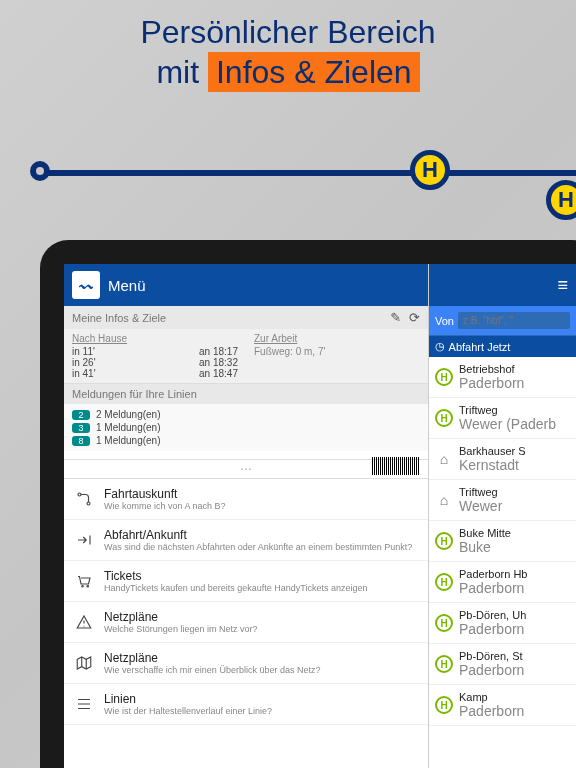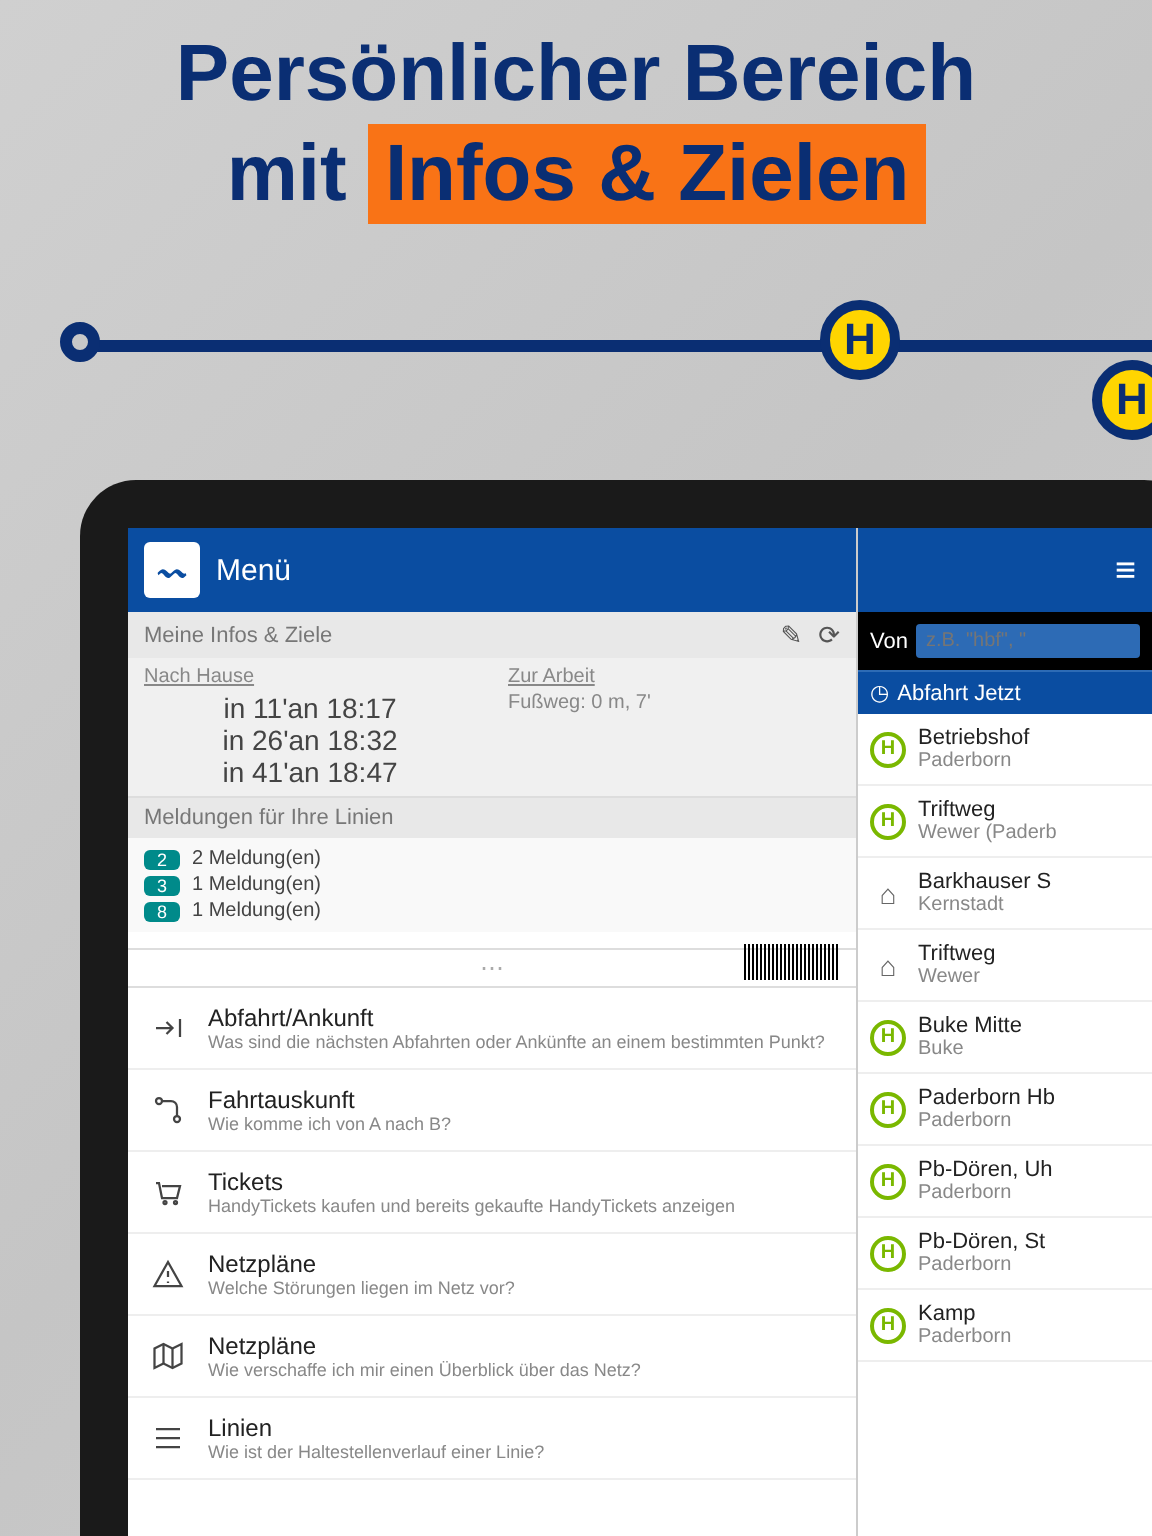--- a/index.html
+++ b/index.html
@@ -1,65 +1,65 @@
 <!DOCTYPE html>
 <html><head>
 <meta charset="utf-8">
 <style>
 *{margin:0;padding:0;box-sizing:border-box;font-family:Arial,Helvetica,sans-serif}
 body{width:576px;height:768px;background:#c8c8c8;position:relative;overflow:hidden}
 .bg-texture{position:absolute;inset:0;background:linear-gradient(135deg,#d0d0d0 0%,#c5c5c5 50%,#cecece 100%)}
-.headline{position:absolute;top:12px;left:0;right:0;text-align:center;font-weight:bold;font-size:40px;line-height:1.25;color:#0a2e73}
+.headline{position:absolute;top:12px;left:0;right:0;text-align:center;font-weight:normal;font-size:32px;line-height:1.25;color:#0a2e73}
 .headline .hl-yellow{background:#f97316;padding:0 8px;display:inline-block}
 .route-line{position:absolute;top:170px;left:38px;right:0;height:6px;background:#0a2e73}
 .route-dot{position:absolute;width:20px;height:20px;border:6px solid #0a2e73;border-radius:50%;background:#c8c8c8;top:161px;left:30px}
 .route-h{position:absolute;width:40px;height:40px;border:5px solid #0a2e73;border-radius:50%;background:#ffd500;color:#0a2e73;font-weight:bold;display:flex;align-items:center;justify-content:center;font-size:22px}
 .route-h.h1{top:150px;left:410px}
 .route-h.h2{top:180px;right:-10px}
 .tablet{position:absolute;top:240px;left:40px;width:560px;height:560px;background:#1a1a1a;border-radius:28px;padding:24px 24px 0 24px}
 .screen{width:100%;height:100%;background:#fff;display:flex;overflow:hidden}
 .left-pane{flex:1;min-width:0;display:flex;flex-direction:column}
 .right-pane{width:148px;border-left:1px solid #ccc;display:flex;flex-direction:column}
 .appbar{background:#0a4da1;color:#fff;height:42px;display:flex;align-items:center;padding:0 8px;gap:8px}
 .appbar .logo{width:28px;height:28px;background:#fff;border-radius:3px;display:flex;align-items:center;justify-content:center;color:#0a4da1;font-size:14px}
 .appbar .title{font-size:15px}
 .hamburger{margin-left:auto;font-size:18px}
 .section-header{background:#e8e8e8;color:#777;font-size:11px;padding:4px 8px;display:flex;align-items:center;gap:6px}
 .section-header .tools{margin-left:auto;display:flex;gap:8px;color:#555;font-size:13px}
 .shortcuts{display:flex;background:#f0f0f0;border-bottom:1px solid #ddd}
 .shortcut{flex:1;padding:4px 8px;font-size:10px;color:#666}
 .shortcut .sc-label{color:#888;font-size:10px;text-decoration:underline;margin-bottom:2px}
-.shortcut-row{display:flex;justify-content:center;font-size:14px;color:#444}
+.shortcut-row{display:flex;justify-content:space-between;font-size:10px;color:#444}
 .shortcut.arbeit{color:#888}
 .alerts{background:#f9f9f9;padding:4px 8px;font-size:10px}
 .alert-row{display:flex;align-items:center;gap:6px;padding:1px 0;color:#444}
 .line-badge{background:#008a8a;color:#fff;border-radius:3px;padding:0 4px;font-size:9px;min-width:18px;text-align:center}
 .tickets{background:#fff;border-bottom:1px solid #ddd;padding:4px 8px;position:relative}
 .tickets .tk-type{font-size:11px;color:#333}
 .tickets .tk-valid{font-size:10px;color:#666}
 .barcode{position:absolute;right:8px;top:6px;width:48px;height:18px;background:repeating-linear-gradient(90deg,#000 0 1px,transparent 1px 2px)}
 .expander{text-align:center;color:#aaa;font-size:12px;padding:2px;border-bottom:1px solid #ddd}
 .menu-list{flex:1;overflow:hidden}
 .menu-item{display:flex;gap:10px;padding:8px 10px;border-bottom:1px solid #eee;align-items:center}
 .menu-item .mi-icon{width:20px;height:20px;flex-shrink:0;color:#444;display:flex;align-items:center;justify-content:center;font-size:14px}
 .menu-item .mi-text{flex:1;min-width:0}
 .menu-item .mi-title{font-size:12px;color:#222}
 .menu-item .mi-sub{font-size:9px;color:#888;white-space:nowrap;overflow:hidden;text-overflow:ellipsis}
-.search-bar{background:#000000;padding:6px;display:flex;align-items:center;gap:4px;font-size:11px;color:#fff}
+.search-bar{background:#3b82f6;padding:6px;display:flex;align-items:center;gap:4px;font-size:11px;color:#fff}
 .search-bar .von{color:#fff}
 .search-bar input{flex:1;min-width:0;background:#2d6bb5;border:none;color:#b8d0ea;padding:3px 5px;font-size:10px;border-radius:2px}
 .depart-bar{background:#0a4da1;color:#fff;font-size:11px;padding:4px 6px;display:flex;align-items:center;gap:4px;border-top:1px solid #2d6bb5}
 .stop-list{flex:1;overflow:hidden}
 .stop-item{display:flex;gap:6px;padding:6px;border-bottom:1px solid #eee;align-items:center}
 .stop-icon{width:18px;height:18px;flex-shrink:0;border-radius:50%;display:flex;align-items:center;justify-content:center;font-size:10px;font-weight:bold}
 .stop-icon.bus{border:2px solid #7ab800;color:#7ab800}
 .stop-icon.home{color:#666;font-size:14px;border:none}
 .stop-text{flex:1;min-width:0}
 .stop-name{font-size:11px;color:#222;white-space:nowrap;overflow:hidden;text-overflow:ellipsis}
-.stop-sub{font-size:10px;color:#888;white-space:nowrap;overflow:hidden;text-overflow:ellipsis}
+.stop-sub{font-size:14px;color:#888;white-space:nowrap;overflow:hidden;text-overflow:ellipsis}
 svg{width:18px;height:18px;stroke:#444;stroke-width:1.5;fill:none}
 </style>
 </head>
 <body>
 
 <div class="bg-texture"></div>
 
 <div class="headline">
   <div>Persönlicher Bereich</div>
   <div>
@@ -133,44 +133,44 @@
 
       <div class="tickets">
         <div class="barcode"></div>
       </div>
       <div class="expander">⋯</div>
 
       <div class="menu-list" id="menu-list">
           <div class="menu-item">
             <div class="mi-icon">
               <svg viewBox="0 0 24 24">
-                <path d="M4 12h10M11 8l4 4-4 4M20 6v12"></path>
-              </svg>
-            </div>
-            <div class="mi-text">
-              <div class="mi-title">Abfahrt/Ankunft</div>
-              <div class="mi-sub">Was sind die nächsten Abfahrten oder Ankünfte an einem bestimmten Punkt?</div>
-            </div>
-          </div>
-          <div class="menu-item">
-            <div class="mi-icon">
-              <svg viewBox="0 0 24 24">
                 <circle cx="6" cy="6" r="2"></circle>
                 <circle cx="18" cy="18" r="2"></circle>
                 <path d="M8 6h6a4 4 0 014 4v6"></path>
               </svg>
             </div>
             <div class="mi-text">
               <div class="mi-title">Fahrtauskunft</div>
               <div class="mi-sub">Wie komme ich von A nach B?</div>
             </div>
           </div>
           <div class="menu-item">
             <div class="mi-icon">
               <svg viewBox="0 0 24 24">
+                <path d="M4 12h10M11 8l4 4-4 4M20 6v12"></path>
+              </svg>
+            </div>
+            <div class="mi-text">
+              <div class="mi-title">Abfahrt/Ankunft</div>
+              <div class="mi-sub">Was sind die nächsten Abfahrten oder Ankünfte an einem bestimmten Punkt?</div>
+            </div>
+          </div>
+          <div class="menu-item">
+            <div class="mi-icon">
+              <svg viewBox="0 0 24 24">
                 <path d="M4 6h2l2 10h10l2-8H8"></path>
                 <circle cx="10" cy="19" r="1"></circle>
                 <circle cx="17" cy="19" r="1"></circle>
               </svg>
             </div>
             <div class="mi-text">
               <div class="mi-title">Tickets</div>
               <div class="mi-sub">HandyTickets kaufen und bereits gekaufte HandyTickets anzeigen</div>
             </div>
           </div>

